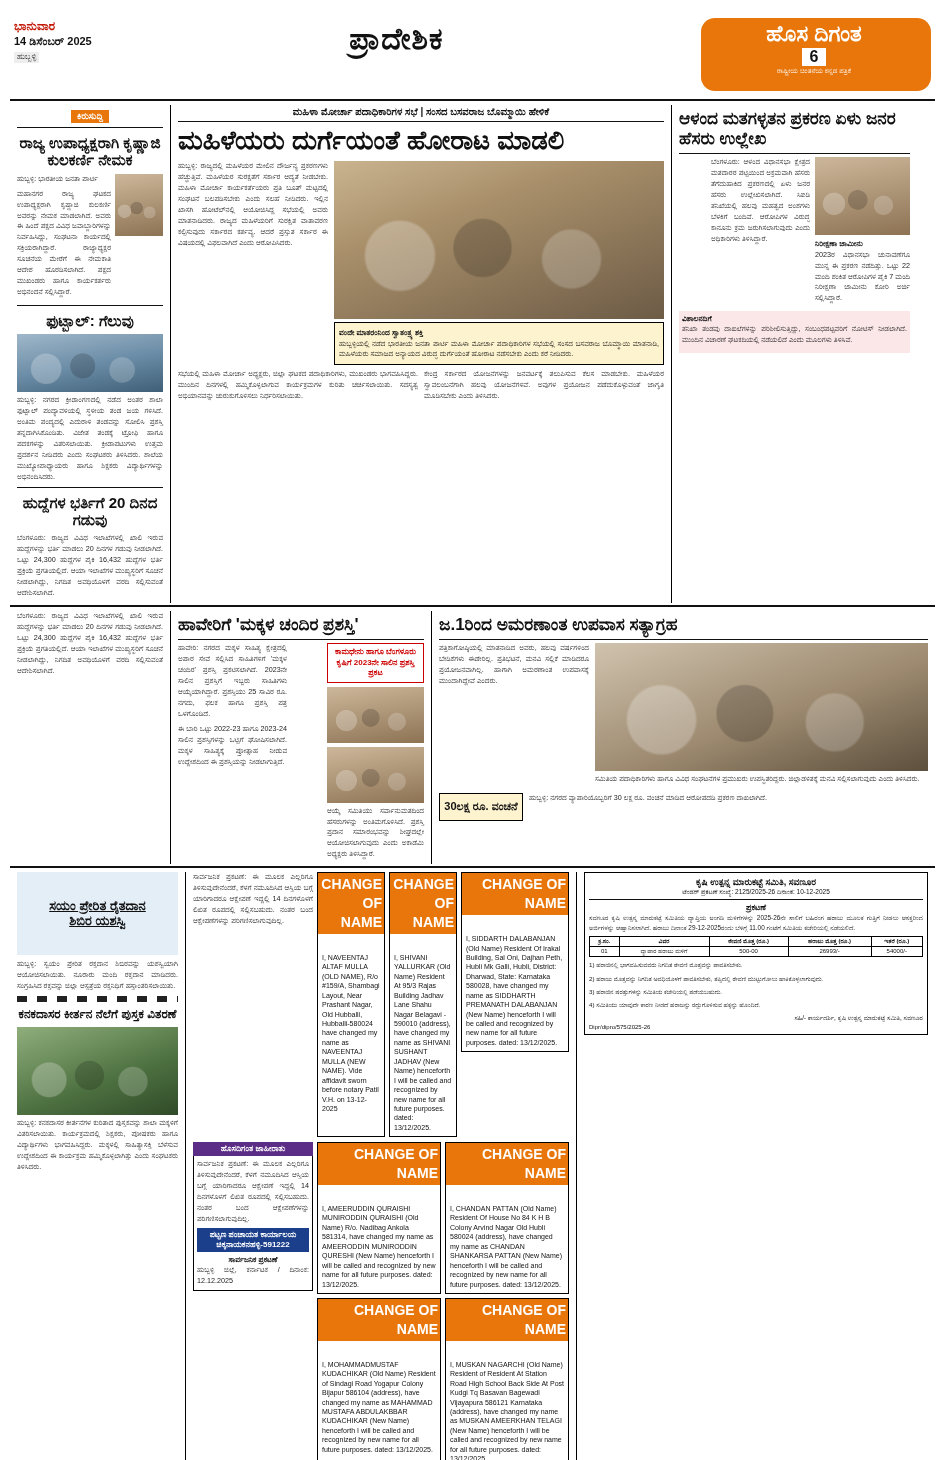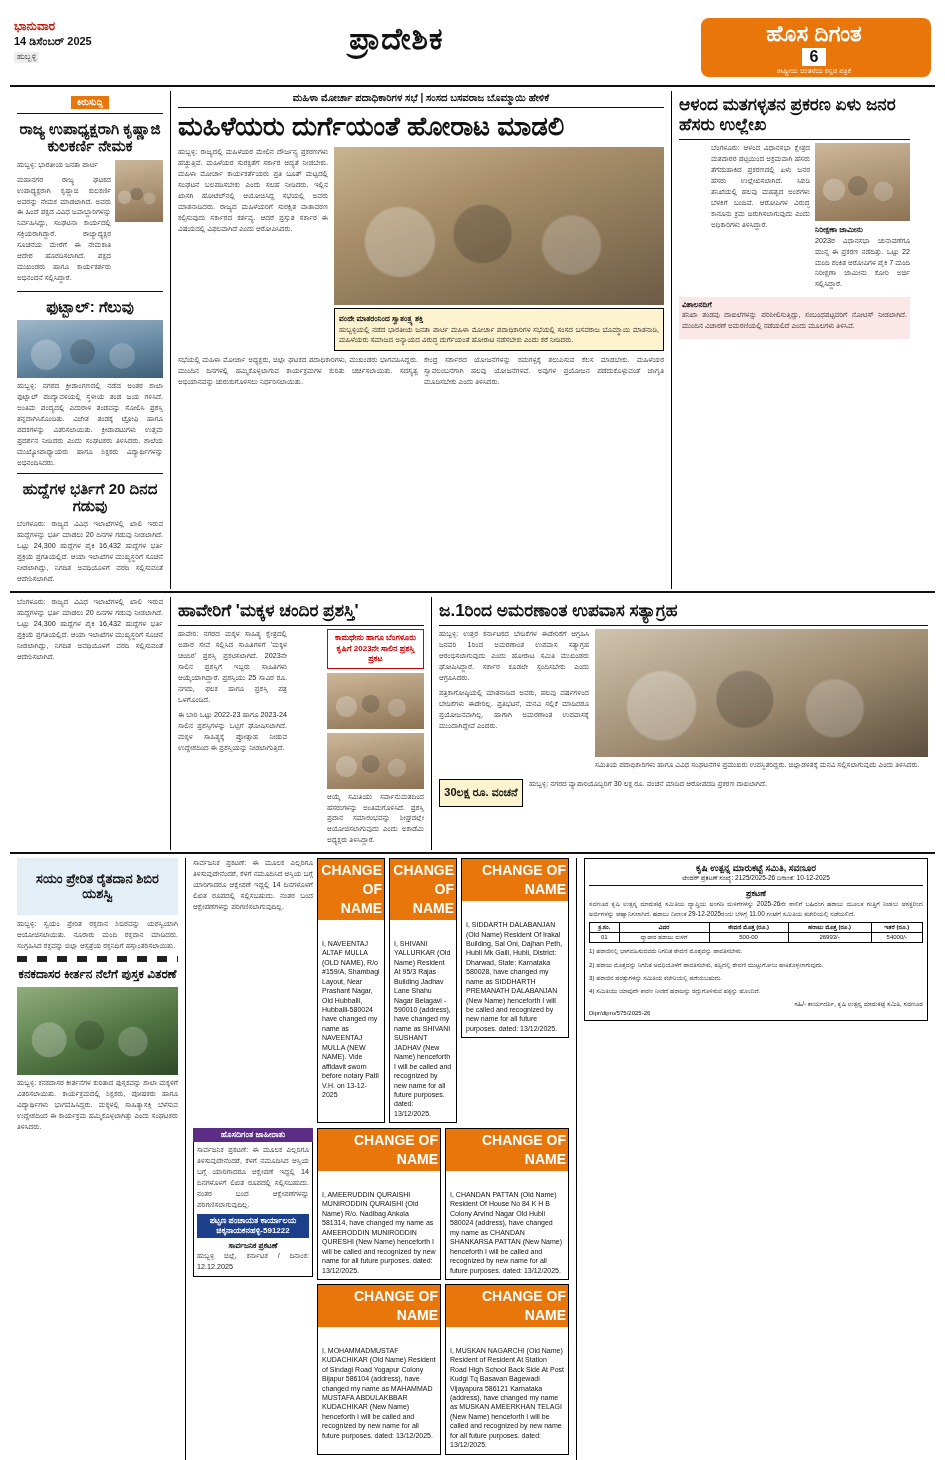--- a/index.html
+++ b/index.html
@@ -13,21 +13,21 @@
   }
   .page { position: relative; width:945px; height:1460px; padding: 0 10px; }
 
   
   .masthead { display:flex; align-items:flex-start; justify-content:space-between; padding: 18px 4px 6px 4px; }
   .md-date { font-size: 10px; line-height:1.35; color:#111; }
   .md-date .day { color:#c21807; font-weight:bold; font-size: 12px; }
   .md-date .dt { font-weight:bold; font-size:11px; }
   .md-date .city { font-size:8px; background:#eee; display:inline-block; padding:0 3px; margin-top:2px;}
   .md-title { font-size: 30px; font-weight:bold; letter-spacing:1px; margin-top:4px; }
-  .md-logo { background:#e8760a; color:#fff; padding:4px 14px 2px 10px; text-align:center; border-radius:8px; min-width:230px;}
+  .md-logo { background:#e8760a; color:#fff; padding:4px 14px 16px 10px; text-align:center; border-radius:14px; min-width:230px;}
   .md-logo .brand { font-size:22px; font-weight:bold; line-height:1.1; }
   .md-logo .sub { font-size:16px; font-weight:bold; background:#fff; color:#111; display:inline-block; padding:0 8px; margin-top:2px;}
   .md-logo .tag { font-size:7px; color:#fff; margin-top:1px;}
   .rule { border-top:2px solid #111; margin: 2px 0 4px 0; }
   .rule-thin { border-top:1px solid #111; margin: 3px 0; }
 
   
   .cols { display:flex; gap:0; }
   .col { padding: 0 7px; }
 
@@ -148,21 +148,21 @@
             <div class="smallcap">ವಂದೇ ಮಾತರಂನಿಂದ ಸ್ವಾತಂತ್ರ್ಯ ಶಕ್ತಿ</div>
             <div>ಹುಬ್ಬಳ್ಳಿಯಲ್ಲಿ ನಡೆದ ಭಾರತೀಯ ಜನತಾ ಪಾರ್ಟಿ ಮಹಿಳಾ ಮೋರ್ಚಾ ಪದಾಧಿಕಾರಿಗಳ ಸಭೆಯಲ್ಲಿ ಸಂಸದ ಬಸವರಾಜ ಬೊಮ್ಮಾಯಿ ಮಾತನಾಡಿ, ಮಹಿಳೆಯರು ಸಮಾಜದ ಅನ್ಯಾಯದ ವಿರುದ್ಧ ದುರ್ಗೆಯಂತೆ ಹೋರಾಟ ನಡೆಸಬೇಕು ಎಂದು ಕರೆ ನೀಡಿದರು.</div>
           </div>
         </div>
       </div>
       <div style="display:flex;gap:6px;margin-top:4px;">
         <div class="body-text" style="flex:1;">
             <p>ಸಭೆಯಲ್ಲಿ ಮಹಿಳಾ ಮೋರ್ಚಾ ಅಧ್ಯಕ್ಷರು, ಜಿಲ್ಲಾ ಘಟಕದ ಪದಾಧಿಕಾರಿಗಳು, ಮುಖಂಡರು ಭಾಗವಹಿಸಿದ್ದರು. ಮುಂದಿನ ದಿನಗಳಲ್ಲಿ ಹಮ್ಮಿಕೊಳ್ಳಲಾಗುವ ಕಾರ್ಯಕ್ರಮಗಳ ಕುರಿತು ಚರ್ಚಿಸಲಾಯಿತು. ಸದಸ್ಯತ್ವ ಅಭಿಯಾನವನ್ನು ಚುರುಕುಗೊಳಿಸಲು ನಿರ್ಧರಿಸಲಾಯಿತು.</p>
           </div>
         <div class="body-text" style="flex:1;">
-            <p>ಕೇಂದ್ರ ಸರ್ಕಾರದ ಯೋಜನೆಗಳನ್ನು ರಮಗಳ್ಟಕ್ಕೆ ತಲುಪಿಸುವ ಕೆಲಸ ಮಾಡಬೇಕು. ಮಹಿಳೆಯರ ಸ್ವಾವಲಂಬನೆಗಾಗಿ ಹಲವು ಯೋಜನೆಗಳಿವೆ. ಅವುಗಳ ಪ್ರಯೋಜನ ಪಡೆದುಕೊಳ್ಳುವಂತೆ ಜಾಗೃತಿ ಮೂಡಿಸಬೇಕು ಎಂದು ತಿಳಿಸಿದರು.</p>
+            <p>ಕೇಂದ್ರ ಸರ್ಕಾರದ ಯೋಜನೆಗಳನ್ನು ಜನವರ್ಟಕ್ಕೆ ತಲುಪಿಸುವ ಕೆಲಸ ಮಾಡಬೇಕು. ಮಹಿಳೆಯರ ಸ್ವಾವಲಂಬನೆಗಾಗಿ ಹಲವು ಯೋಜನೆಗಳಿವೆ. ಅವುಗಳ ಪ್ರಯೋಜನ ಪಡೆದುಕೊಳ್ಳುವಂತೆ ಜಾಗೃತಿ ಮೂಡಿಸಬೇಕು ಎಂದು ತಿಳಿಸಿದರು.</p>
           </div>
       </div>
     </div>
 
     <div class="sep"></div>
 
     <div class="col" style="width:245px;">
       <h3 class="hl">ಆಳಂದ ಮತಗಳ್ಳತನ ಪ್ರಕರಣ ಏಳು ಜನರ ಹೆಸರು ಉಲ್ಲೇಖ</h3>
       <div class="rule-thin"></div>
       <div style="display:flex;gap:5px;margin-left:32px;">
@@ -175,21 +175,21 @@
             </div>
           <div class="body-text" style="margin-top:3px;">
             <div class="smallcap">ನಿರೀಕ್ಷಣಾ ಜಾಮೀನು</div>
             <p>2023ರ ವಿಧಾನಸಭಾ ಚುನಾವಣೆಗೂ ಮುನ್ನ ಈ ಪ್ರಕರಣ ನಡೆದಿತ್ತು. ಒಟ್ಟು 22 ಮಂದಿ ಶಂಕಿತ ಆರೋಪಿಗಳ ಪೈಕಿ 7 ಮಂದಿ ನಿರೀಕ್ಷಣಾ ಜಾಮೀನು ಕೋರಿ ಅರ್ಜಿ ಸಲ್ಲಿಸಿದ್ದಾರೆ.</p>
           </div>
         </div>
       </div>
       <div class="tint-pink" style="padding:3px;margin-top:3px;">
         <div class="smallcap">ವಿಶಾಲನದಿಗೆ</div>
         <div class="body-text">
-            <p>ತನಿಖಾ ತಂಡವು ದಾಖಲೆಗಳನ್ನು ಪರಿಶೀಲಿಸುತ್ತಿದ್ದು, ಸಂಬಂಧಪಟ್ಟವರಿಗೆ ನೋಟಿಸ್ ನೀಡಲಾಗಿದೆ. ಮುಂದಿನ ವಿಚಾರಣೆ ಅಮರಣಿಯಲ್ಲಿ ನಡೆಯಲಿದೆ ಎಂದು ಮೂಲಗಳು ತಿಳಿಸಿವೆ.</p>
+            <p>ತನಿಖಾ ತಂಡವು ದಾಖಲೆಗಳನ್ನು ಪರಿಶೀಲಿಸುತ್ತಿದ್ದು, ಸಂಬಂಧಪಟ್ಟವರಿಗೆ ನೋಟಿಸ್ ನೀಡಲಾಗಿದೆ. ಮುಂದಿನ ವಿಚಾರಣೆ ಘಟಕದಿಯಲ್ಲಿ ನಡೆಯಲಿದೆ ಎಂದು ಮೂಲಗಳು ತಿಳಿಸಿವೆ.</p>
           </div>
       </div>
     </div>
   </div>
 
   <div class="rule"></div>
 
   <div class="cols">
     <div class="col" style="width:160px;">
       <div class="body-text">
@@ -221,21 +221,20 @@
       </div>
     </div>
 
     <div class="sep"></div>
 
     <div class="col" style="flex:1;">
       <h3 class="hl">ಜ.1ರಿಂದ ಅಮರಣಾಂತ ಉಪವಾಸ ಸತ್ಯಾಗ್ರಹ</h3>
       <div class="rule-thin"></div>
       <div style="display:flex;gap:6px;">
         <div class="body-text" style="width:150px;">
-          <p>ಹುಬ್ಬಳ್ಳಿ: ಉತ್ತರ ಕರ್ನಾಟಕದ ಬೇಡಿಕೆಗಳ ಈಡೇರಿಕೆಗೆ ಆಗ್ರಹಿಸಿ ಜನವರಿ 1ರಿಂದ ಅಮರಣಾಂತ ಉಪವಾಸ ಸತ್ಯಾಗ್ರಹ ಆರಂಭಿಸಲಾಗುವುದು ಎಂದು ಹೋರಾಟ ಸಮಿತಿ ಮುಖಂಡರು ಘೋಷಿಸಿದ್ದಾರೆ. ಸರ್ಕಾರ ಕೂಡಲೇ ಸ್ಪಂದಿಸಬೇಕು ಎಂದು ಆಗ್ರಹಿಸಿದರು.</p>
           <p>ಪತ್ರಿಕಾಗೋಷ್ಠಿಯಲ್ಲಿ ಮಾತನಾಡಿದ ಅವರು, ಹಲವು ವರ್ಷಗಳಿಂದ ಬೇಡಿಕೆಗಳು ಈಡೇರಿಲ್ಲ. ಪ್ರತಿಭಟನೆ, ಮನವಿ ಸಲ್ಲಿಕೆ ಮಾಡಿದರೂ ಪ್ರಯೋಜನವಾಗಿಲ್ಲ. ಹಾಗಾಗಿ ಅಮರಣಾಂತ ಉಪವಾಸಕ್ಕೆ ಮುಂದಾಗಿದ್ದೇವೆ ಎಂದರು.</p>
         </div>
         <div style="flex:1;">
           <div class="photo indoor" style="height:128px;">
               <div class="ov"></div>
             </div>
           <div class="body-text" style="margin-top:3px;">
               <p>ಸಮಿತಿಯ ಪದಾಧಿಕಾರಿಗಳು ಹಾಗೂ ವಿವಿಧ ಸಂಘಟನೆಗಳ ಪ್ರಮುಖರು ಉಪಸ್ಥಿತರಿದ್ದರು. ಜಿಲ್ಲಾಡಳಿತಕ್ಕೆ ಮನವಿ ಸಲ್ಲಿಸಲಾಗುವುದು ಎಂದು ತಿಳಿಸಿದರು.</p>
             </div>
         </div>
@@ -247,21 +246,21 @@
           </div>
       </div>
     </div>
   </div>
 
   <div class="rule"></div>
 
   <div class="cols">
 
     <div class="col" style="width:175px;">
-      <div class="tint-blue" style="padding:8px;">
+      <div class="tint-blue" style="padding:21px;text-decoration:underline;">
         <div class="sidebar-head" style="font-size:13px;">ಸಯಂ ಪ್ರೇರಿತ ರೈತದಾನ ಶಿಬಿರ ಯಶಸ್ವಿ</div>
       </div>
       <div class="body-text" style="margin-top:4px;">
           <p>ಹುಬ್ಬಳ್ಳಿ: ಸ್ವಯಂ ಪ್ರೇರಿತ ರಕ್ತದಾನ ಶಿಬಿರವನ್ನು ಯಶಸ್ವಿಯಾಗಿ ಆಯೋಜಿಸಲಾಯಿತು. ನೂರಾರು ಮಂದಿ ರಕ್ತದಾನ ಮಾಡಿದರು. ಸಂಗ್ರಹಿಸಿದ ರಕ್ತವನ್ನು ಜಿಲ್ಲಾ ಆಸ್ಪತ್ರೆಯ ರಕ್ತನಿಧಿಗೆ ಹಸ್ತಾಂತರಿಸಲಾಯಿತು.</p>
         </div>
       <div class="flag-strip" style="margin:4px 0;"></div>
       <div class="sidebar-head" style="font-size:12px;">ಕನಕದಾಸರ ಕೀರ್ತನ ನೆಲೆಗೆ ಪುಸ್ತಕ ವಿತರಣೆ</div>
       <div class="photo green" style="height:88px;">
           <div class="ov"></div>
         </div>

